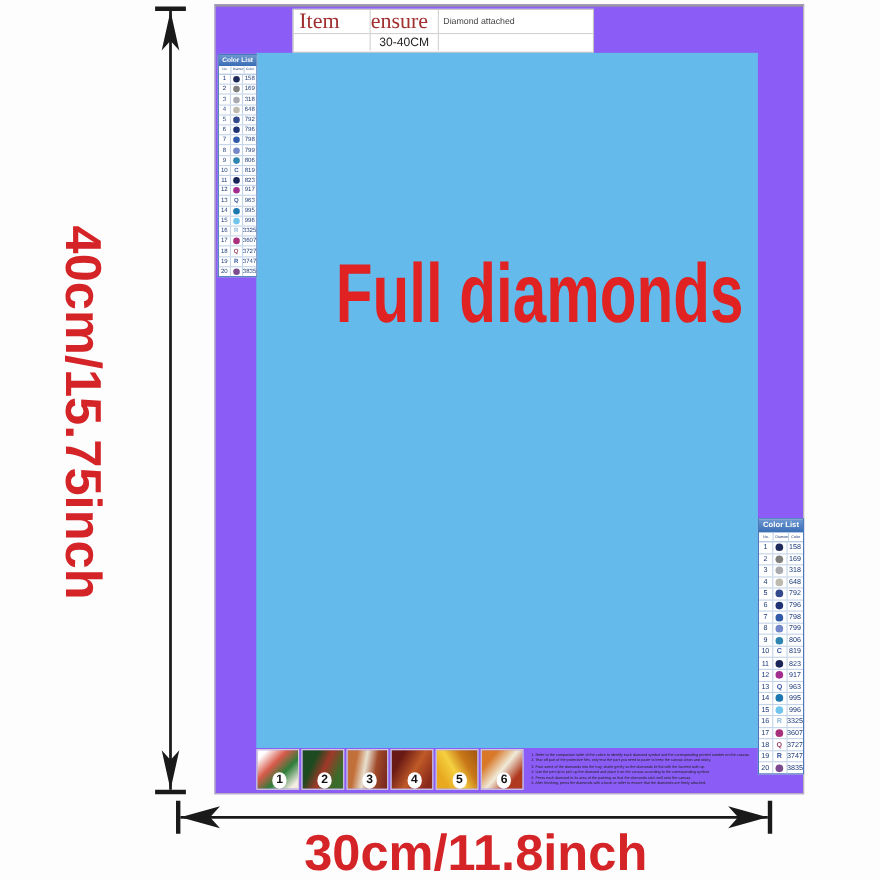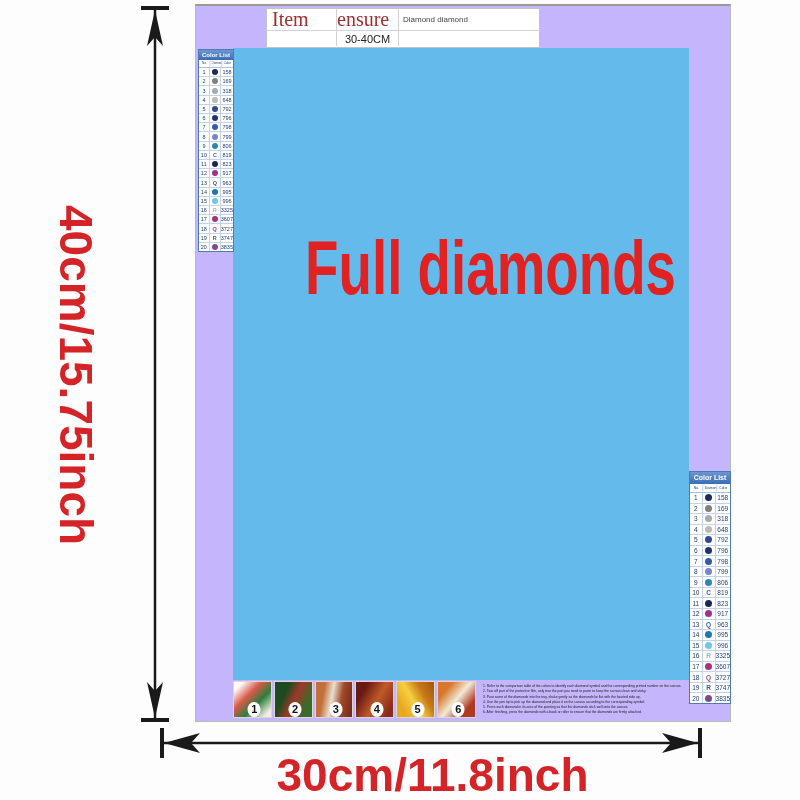--- a/index.html
+++ b/index.html
@@ -17,21 +17,21 @@
     writing-mode:vertical-rl;display:flex;align-items:center;justify-content:center;
     font-size:46px;font-weight:600;color:var(--dim_red,#d42427);white-space:nowrap;
   }
   .h-label{
     position:absolute;left:155px;top:748px;width:555px;text-align:center;
     font-size:46px;font-weight:600;color:var(--dim_red,#d42427);
   }
   
   .page{
     position:absolute;left:195px;top:4px;width:536px;height:718px;
-    background:#c4b5fd;border:1px solid #b9b9b9;border-top:2px solid #9a9a9a;
+    background:#8b5cf6;border:1px solid #b9b9b9;border-top:2px solid #9a9a9a;
     box-sizing:border-box;
   }
   
   .item-table{
     position:absolute;left:70px;top:2px;width:272px;height:38px;
     display:grid;grid-template-columns:70px 62px 140px;grid-template-rows:22px 15px;
     border:1px solid #c3c3c3;background:#fff;box-sizing:content-box;
   }
   .item-table>div{border-right:1px solid #d2d2d2;border-bottom:1px solid #d2d2d2;
     display:flex;align-items:center;overflow:hidden;white-space:nowrap;box-sizing:border-box;}
@@ -113,21 +113,21 @@
   <polygon points="16,716 8,680 16,689 24,680" fill="currentColor"></polygon>
 </svg>
 
 <div class="v-label">40cm/15.75inch</div>
 
 <div class="page">
 
   <div class="item-table">
     <div class="it-h1">Item</div>
     <div class="it-h2">ensure</div>
-    <div class="it-v1">Diamond diamond</div>
+    <div class="it-v1">Diamond attached</div>
     <div class="it-v2"></div>
     <div class="it-v3">30-40CM</div>
   </div>
 
   <div class="paste-area">
     <div class="paste-line paste-line1">
       <span class="squeeze">Full diamonds</span>
     </div>
   </div>
 

